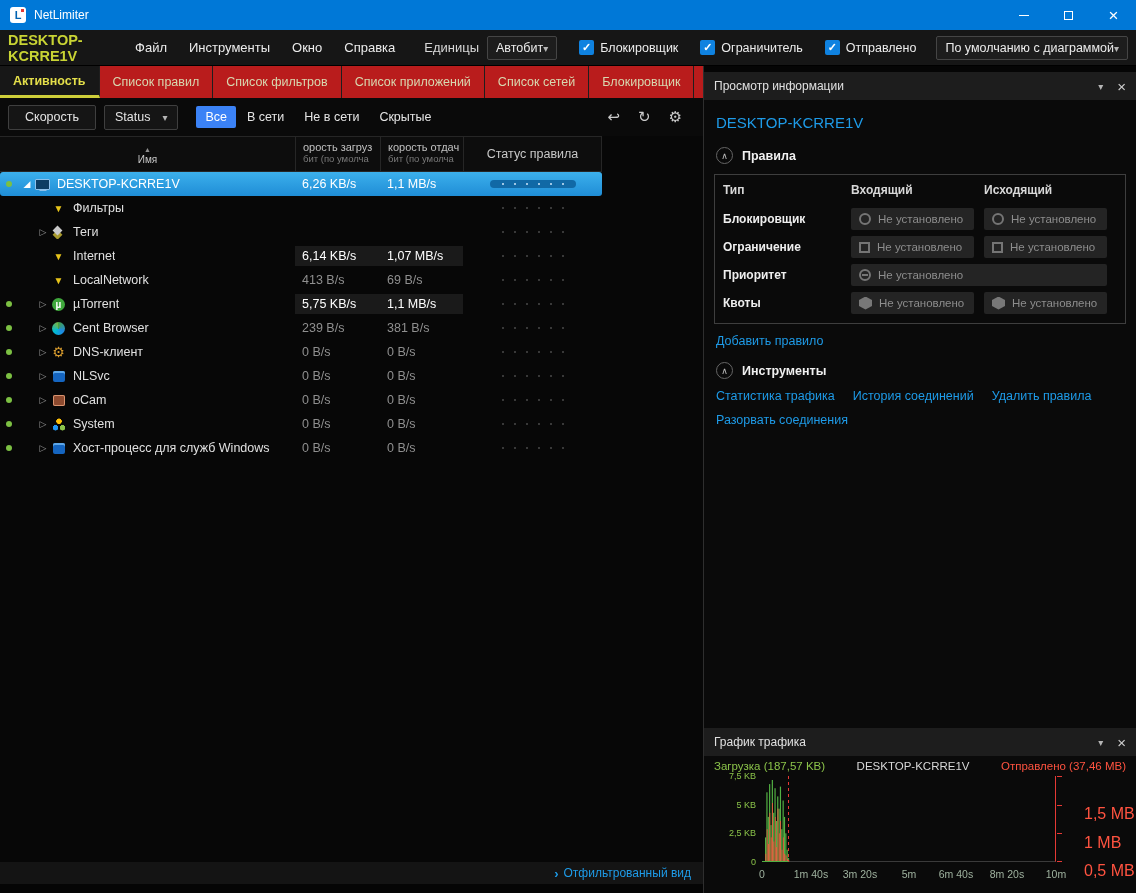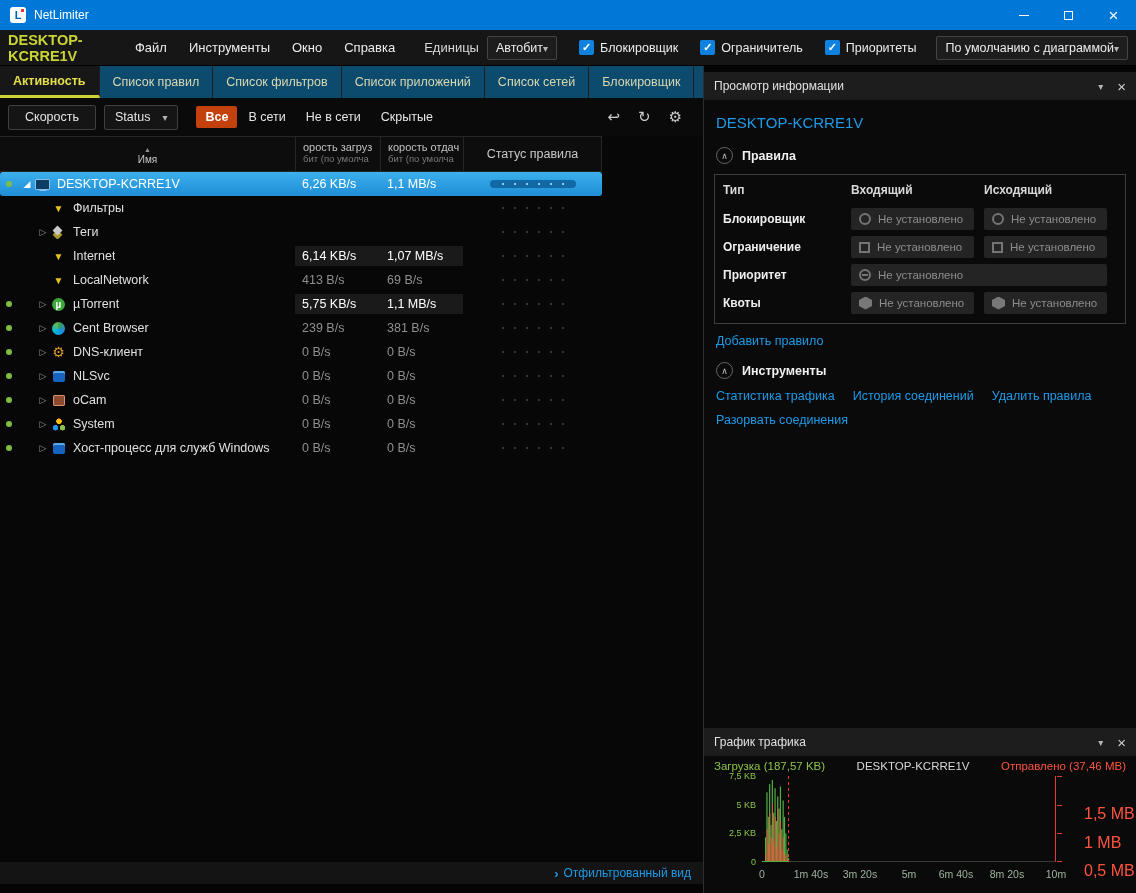--- a/index.html
+++ b/index.html
@@ -36,36 +36,36 @@
     align-items:center; justify-content:center; }
   .checkbox.checked::after { content:"✓"; color:#fff; font-size:11px; font-weight:bold; }
   .toggle-label { color:#ececec; font-size:12.5px; white-space:nowrap; }
 
   
   .main { flex:1; display:flex; min-height:0; }
   .left { width:703px; flex:none; display:flex; flex-direction:column; background:#070707; }
   .right { flex:1; display:flex; flex-direction:column; border-left:1px solid #2e2e2e; background:#0a0a0a; min-width:0; }
 
   
-  .tabbar { height:32px; background:#0c4a6e; display:flex; align-items:stretch; flex:none; }
+  .tabbar { height:32px; background:#b91c1c; display:flex; align-items:stretch; flex:none; }
   #tabs { display:flex; align-items:stretch; }
   .tab { display:flex; align-items:center; padding:0 13px; color:#d8d8b0; font-size:12.5px;
     border-right:1px solid #1e1e1e; white-space:nowrap; }
   .tab.active { background:#171717; color:#e4df4a; border-bottom:3px solid #cfcf3a; font-weight:bold; }
   .tab-caret, .tabbar .x { display:flex; align-items:center; padding:0 9px; }
   .x::after { content:"×"; font-size:15px; color:#cfcfcf; }
 
   
   .toolbar { height:38px; display:flex; align-items:center; gap:8px; padding:0 8px; flex:none; background:#0a0a0a; }
   .btn { height:25px; padding:0 16px; border:1px solid #3f3f3f; background:#151515; color:#e4e4e4;
     font-size:12.5px; border-radius:2px; display:flex; align-items:center; }
   .btn.status { padding:0 10px; gap:12px; }
   .seg { display:flex; gap:2px; margin-left:10px; align-items:center; }
   .seg .f { padding:4px 9px; color:#e4e4e4; font-size:12.5px; border-radius:2px; white-space:nowrap; }
-  .seg .f.active { background:#c2410c; color:#fff;font-weight:bold; }
+  .seg .f.active { background:#3b82f6; color:#fff; }
   .ticon { color:#c9c9c9; font-size:15px; padding:0 5px; }
   .ic-undo::after { content:"↩"; }
   .ic-refresh::after { content:"↻"; }
   .ic-gear::after { content:"⚙"; }
   .toolbar .ticon:last-child { margin-right:8px; }
 
   
   .gheader { height:36px; display:flex; border-top:1px solid #262626; border-bottom:1px solid #262626;
     background:#0d0d0d; flex:none; width:602px; }
   .c-name { width:295px; display:flex; flex-direction:column; align-items:center; justify-content:center; color:#c8c8c8; font-size:10px; }
@@ -200,21 +200,21 @@
         <span class="toggle">
           <span class="checkbox checked"></span>
           <span class="toggle-label">Блокировщик</span>
         </span>
         <span class="toggle">
           <span class="checkbox checked"></span>
           <span class="toggle-label">Ограничитель</span>
         </span>
         <span class="toggle">
           <span class="checkbox checked"></span>
-          <span class="toggle-label">Приоритеты</span>
+          <span class="toggle-label">Отправлено</span>
         </span>
       </span>
     <span class="select layout">
       <span class="sel-text">По умолчанию с диаграммой</span>
       <span class="caret"></span>
     </span>
   </div>
 
   <div class="main">
 

